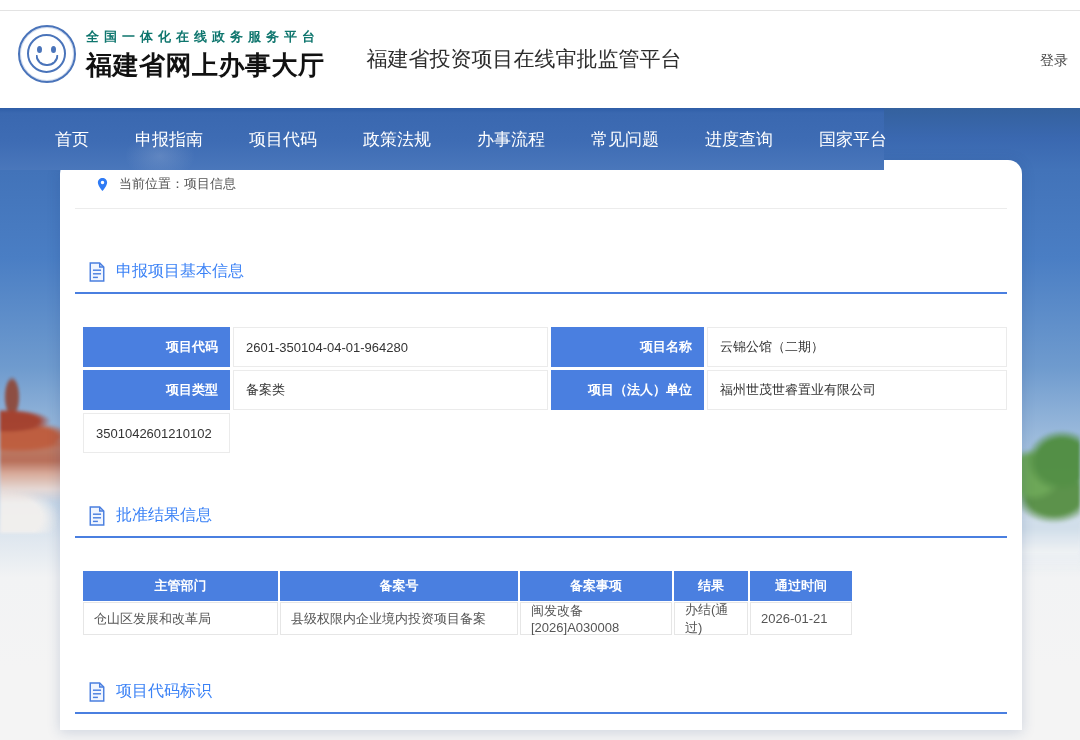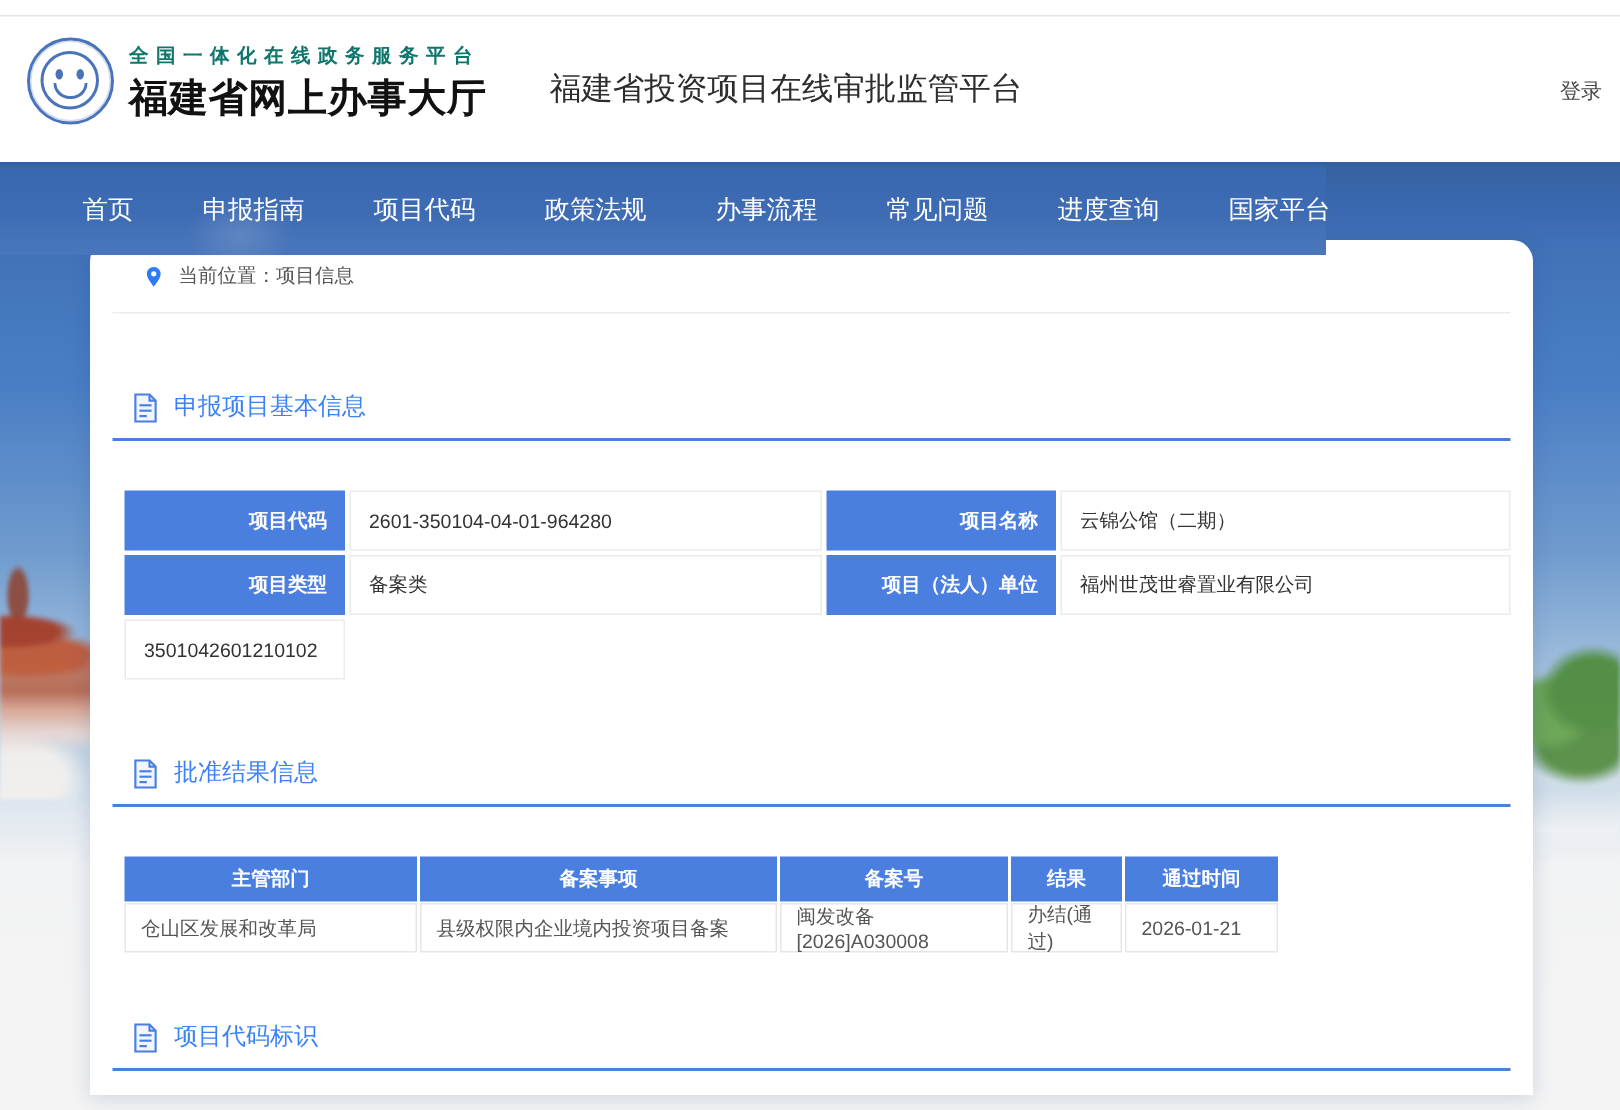--- a/index.html
+++ b/index.html
@@ -183,22 +183,22 @@
         <line x1="5.5" y1="9" x2="14.5" y2="9" stroke="#4a7fe0" stroke-width="1.6"></line>
         <line x1="5.5" y1="13" x2="14.5" y2="13" stroke="#4a7fe0" stroke-width="1.6"></line>
         <line x1="5.5" y1="17" x2="11" y2="17" stroke="#4a7fe0" stroke-width="1.6"></line>
       </svg>
       <span class="sec-title-text">批准结果信息</span>
     </div>
 
     <div class="appr">
       <div class="appr-grid head">
         <div>主管部门</div>
+        <div>备案号</div>
         <div>备案事项</div>
-        <div>备案号</div>
         <div>结果</div>
         <div>通过时间</div>
       </div>
       <div class="appr-grid row">
         <div>仓山区发展和改革局</div>
         <div>县级权限内企业境内投资项目备案</div>
         <div>闽发改备[2026]A030008</div>
         <div>办结(通过)</div>
         <div>2026-01-21</div>
       </div>

